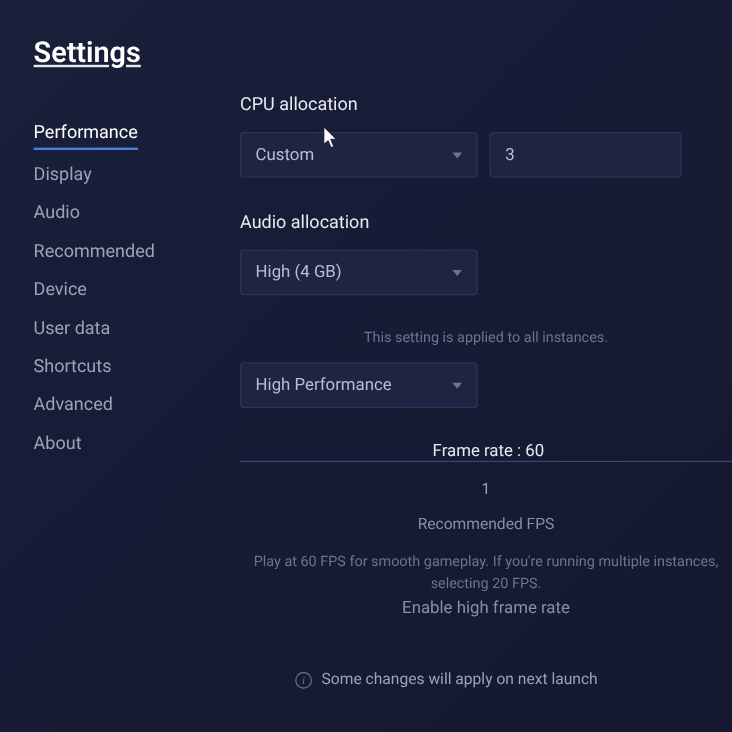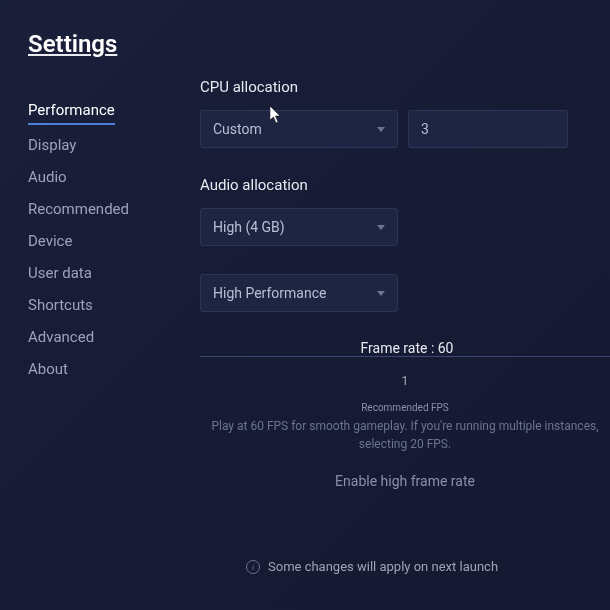--- a/index.html
+++ b/index.html
@@ -130,29 +130,29 @@
       font-size: 14px;
       color: #e8eaf0;
       padding-left: 4px;
     }
     .frame-value {
       font-size: 13px;
       color: #9ca3b8;
       margin-bottom: 14px;
     }
     .recommended-title {
-      font-size: 10px;
+      font-size: 13px;
       color: #8890a8;
-      margin-bottom: 4px;
+      margin-bottom: 14px;
     }
     .recommended-text {
       font-size: 12px;
       color: #6b7490;
       line-height: 1.5;
-      margin-bottom: 20px;
+      margin-bottom: 4px;
     }
     .enable-text {
       font-size: 14px;
       color: #8890a8;
     }
     .footer-notice {
       position: absolute;
       bottom: 36px;
       left: 246px;
       display: flex;
@@ -216,20 +216,21 @@
 
     <div class="section">
       <div class="section-label">Audio allocation</div>
       <div class="select-box">
         <span>High (4 GB)</span>
         <span class="chevron-down"></span>
       </div>
     </div>
 
     <div class="section">
+      <div class="section-subtext">This setting is applied to all instances.</div>
       <div class="select-box">
         <span>High Performance</span>
         <span class="chevron-down"></span>
       </div>
     </div>
 
     <div class="section">
       <div class="frame-rate-section">
         <div class="frame-rate-label">Frame rate : 60</div>
       </div>

